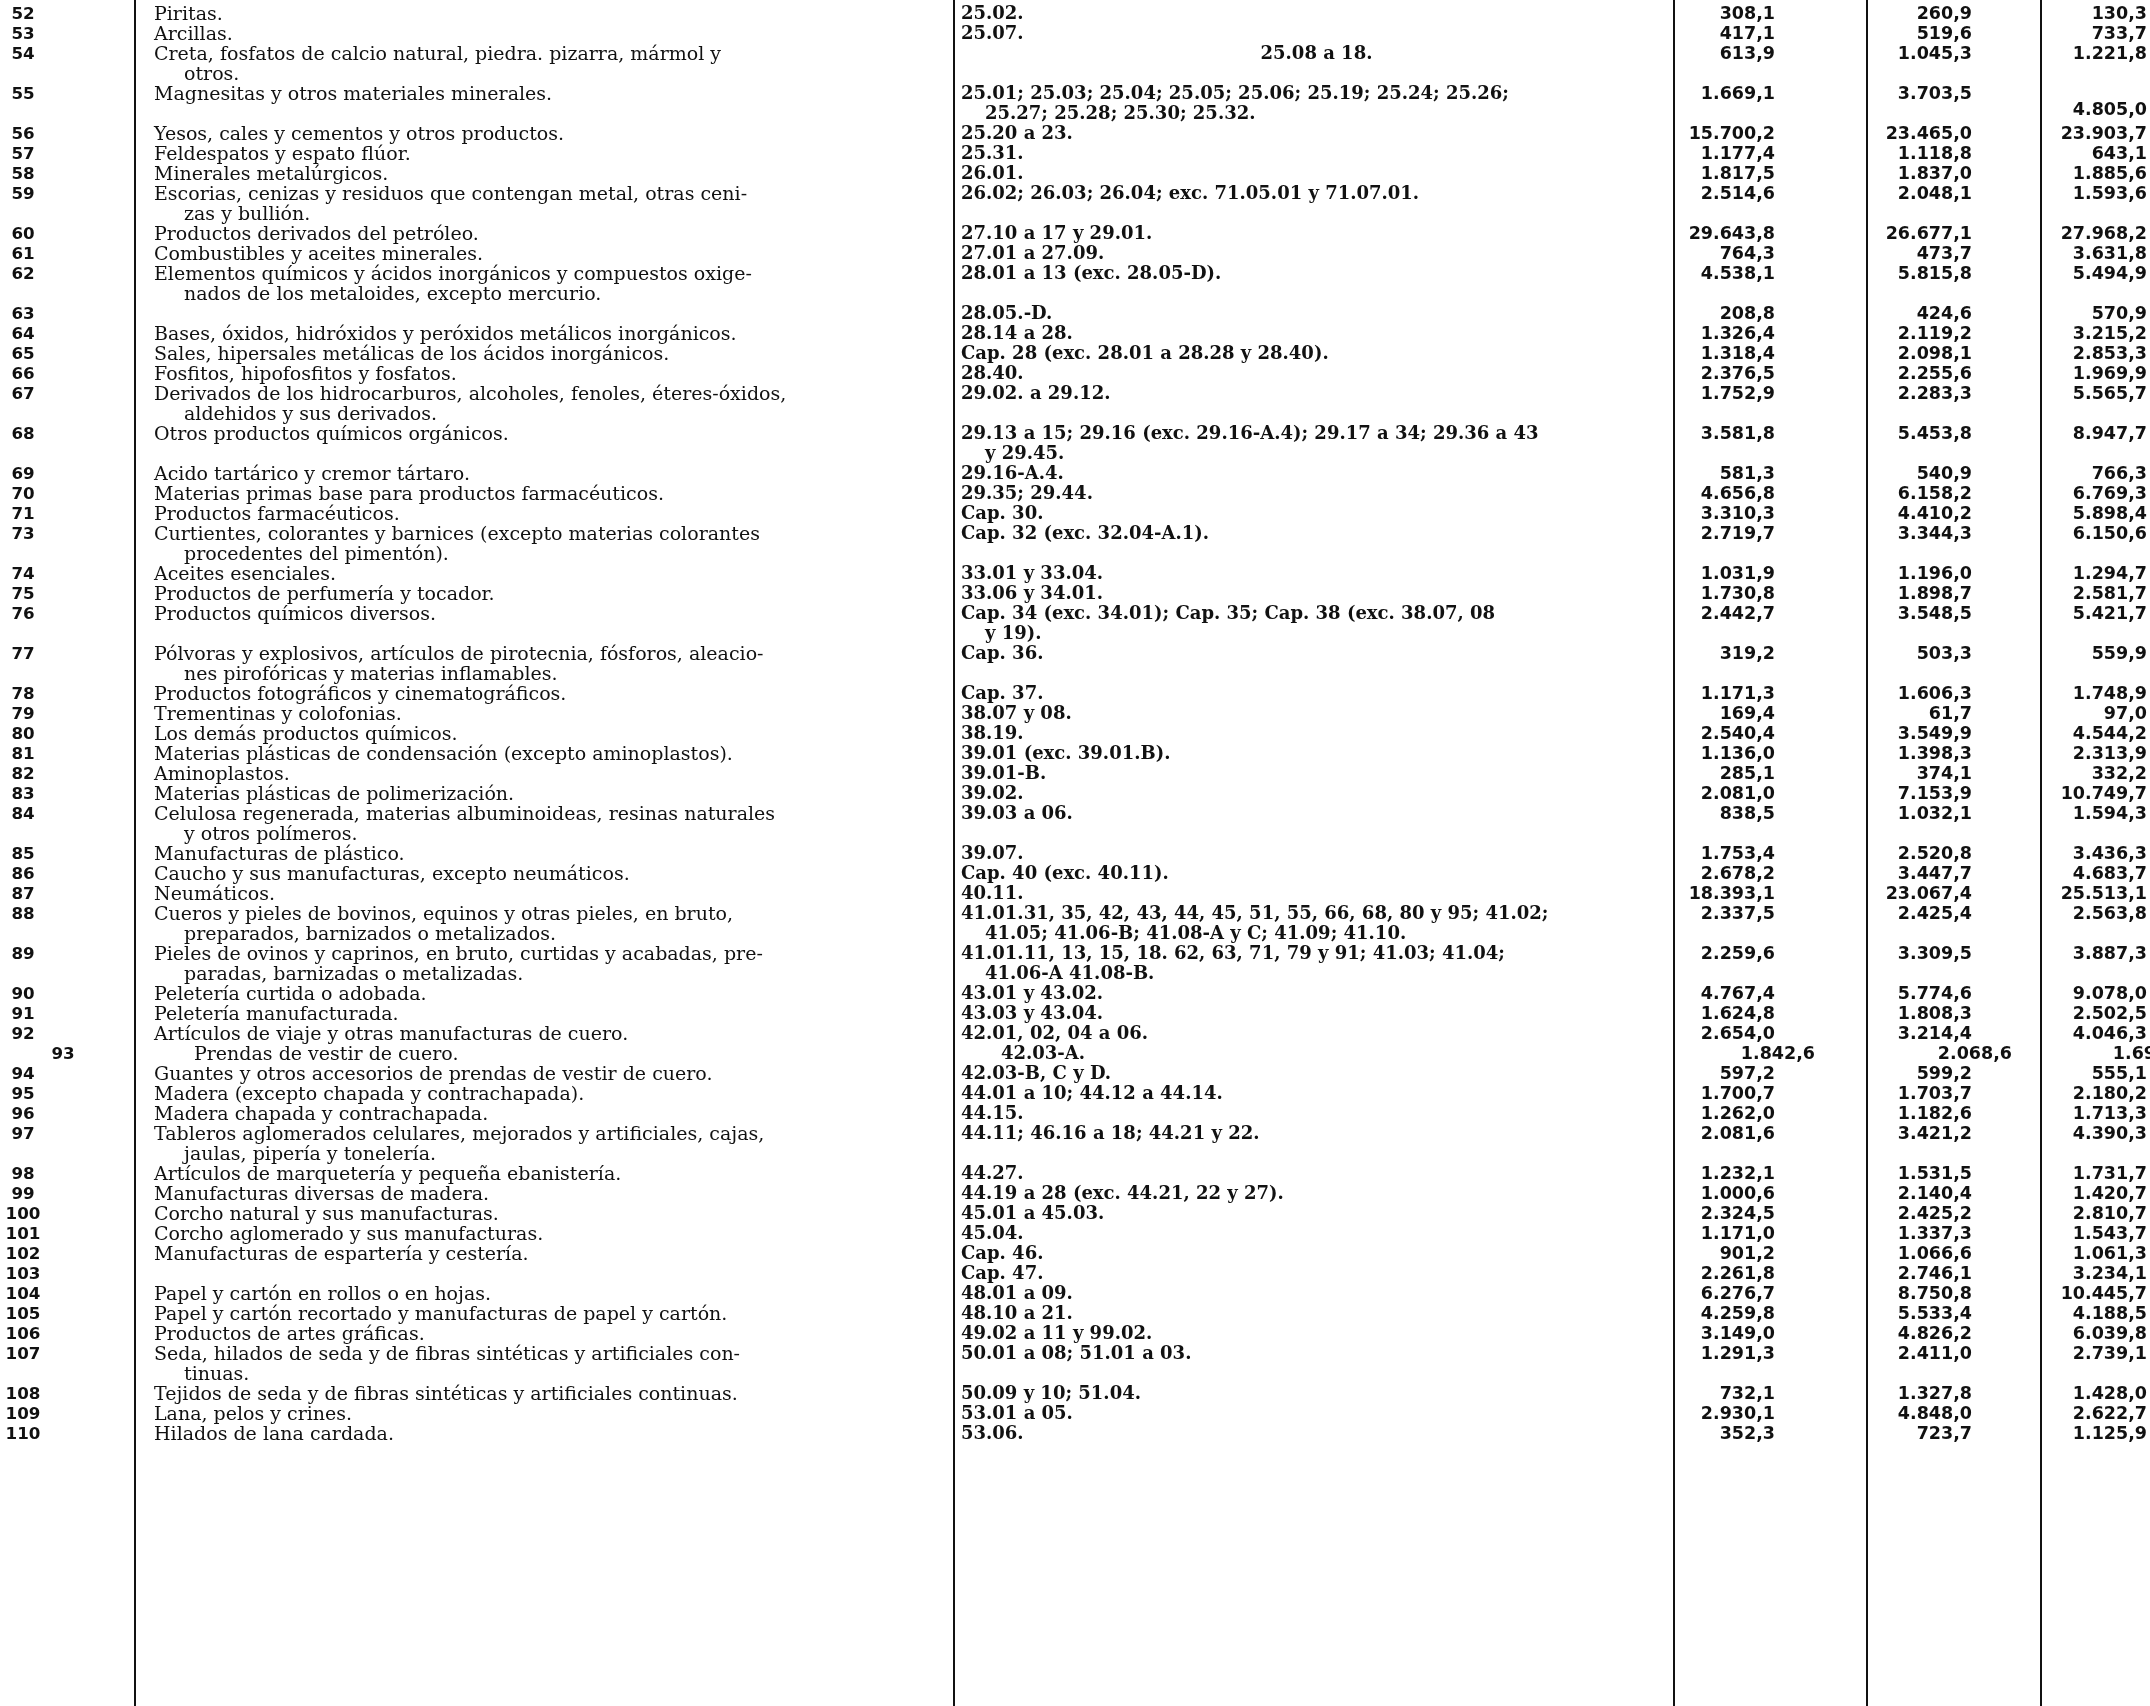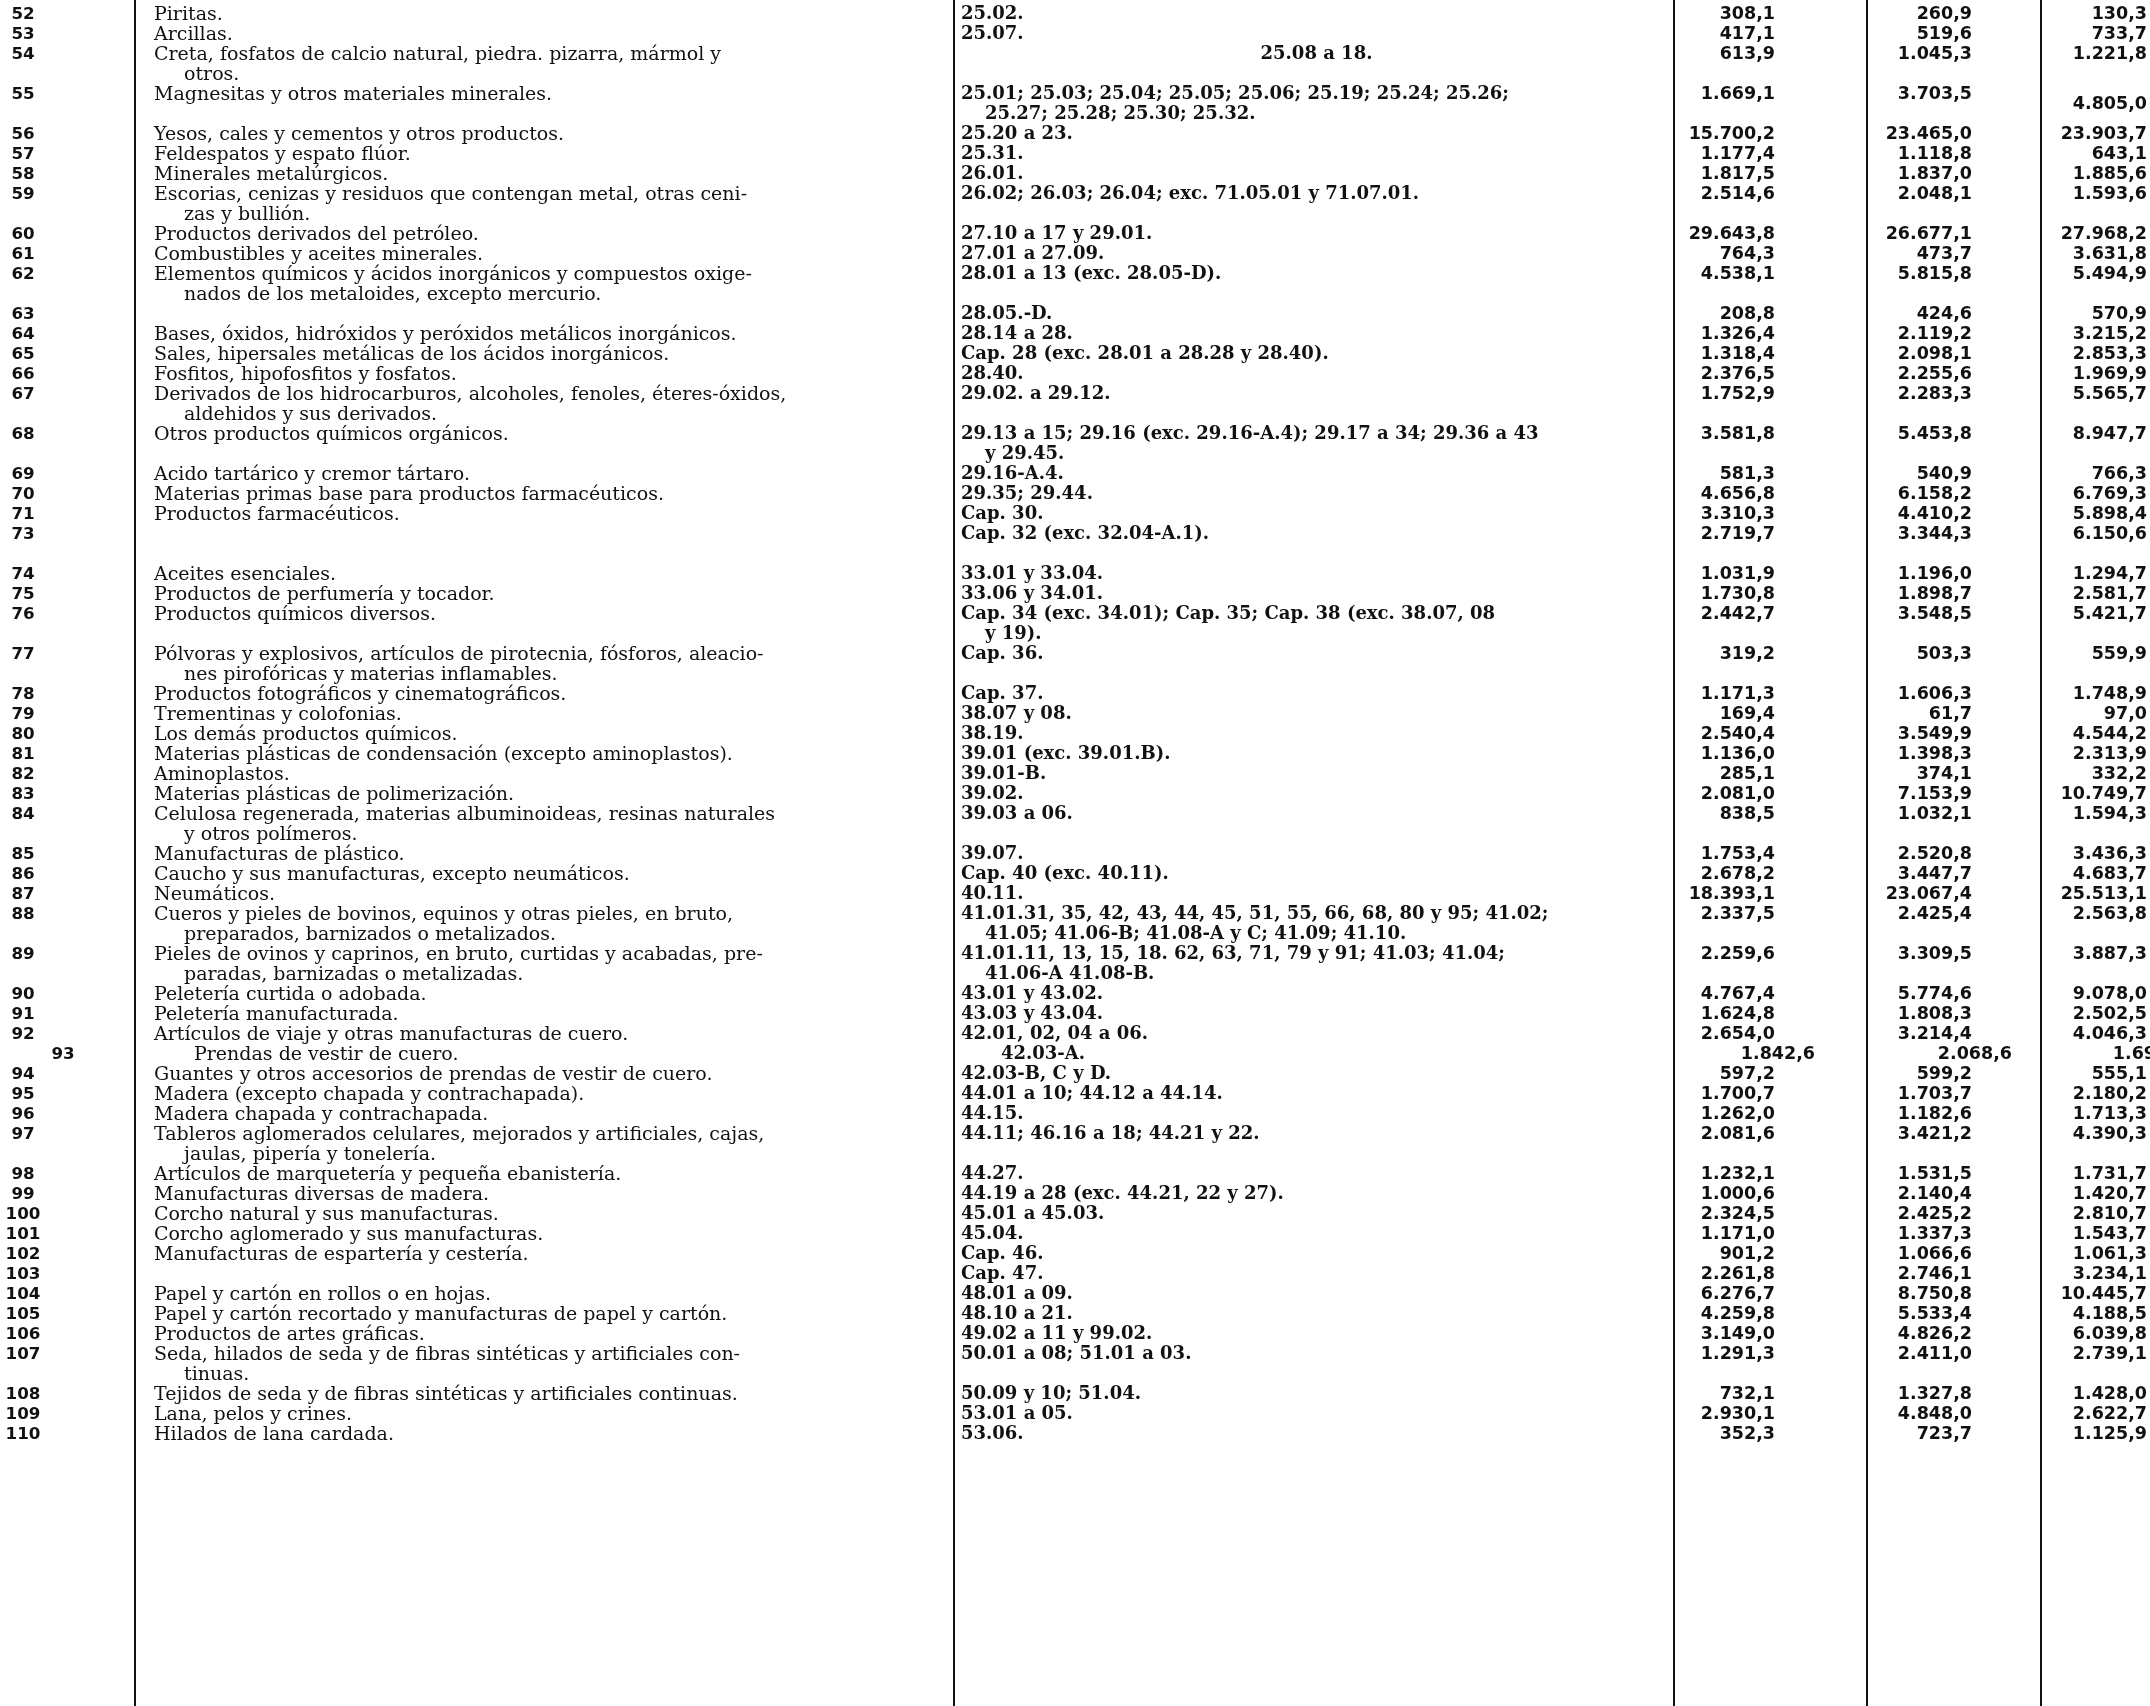--- a/index.html
+++ b/index.html
@@ -73,21 +73,21 @@
       <div class="num">55</div>
       <div class="desc">
         <span style="display: block;">Magnesitas y otros materiales minerales.</span>
       </div>
       <div class="code">
         <span style="display: block;">25.01;  25.03;  25.04;  25.05;  25.06;  25.19;  25.24;  25.26;</span>
         <span class="cont">25.27; 25.28; 25.30; 25.32.</span>
       </div>
       <div class="val v1" style="top: 0px;">1.669,1</div>
       <div class="val v2" style="top: 0px;">3.703,5</div>
-      <div class="val v3" style="top: 10px;">4.805,0</div>
+      <div class="val v3" style="top: 16px;">4.805,0</div>
     </div>
     <div class="row" style="height: 20px;">
       <div class="num">56</div>
       <div class="desc">
         <span style="display: block;">Yesos, cales y cementos y otros productos.</span>
       </div>
       <div class="code">
         <span style="display: block;">25.20 a 23.</span>
       </div>
       <div class="val v1">15.700,2</div>
@@ -270,20 +270,24 @@
       </div>
       <div class="code">
         <span style="display: block;">Cap. 30.</span>
       </div>
       <div class="val v1">3.310,3</div>
       <div class="val v2">4.410,2</div>
       <div class="val v3">5.898,4</div>
     </div>
     <div class="row" style="height: 40px;">
       <div class="num">73</div>
+      <div class="desc">
+        <span style="display: block;">Curtientes, colorantes y barnices (excepto materias colorantes</span>
+        <span class="cont">procedentes del pimentón).</span>
+      </div>
       <div class="code">
         <span style="display: block;">Cap. 32 (exc. 32.04-A.1).</span>
       </div>
       <div class="val v1">2.719,7</div>
       <div class="val v2">3.344,3</div>
       <div class="val v3">6.150,6</div>
     </div>
     <div class="row" style="height: 20px;">
       <div class="num">74</div>
       <div class="desc">

